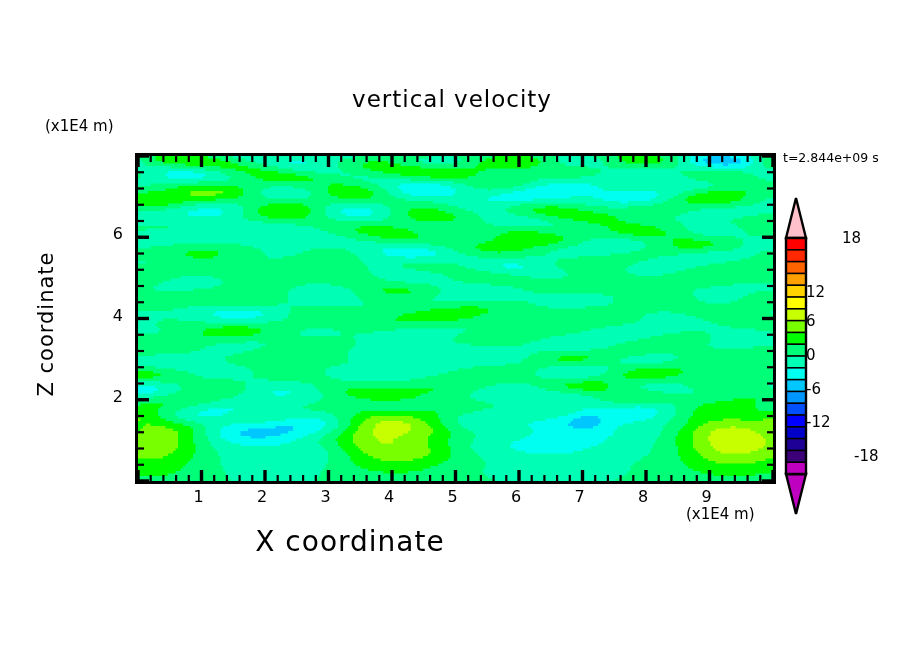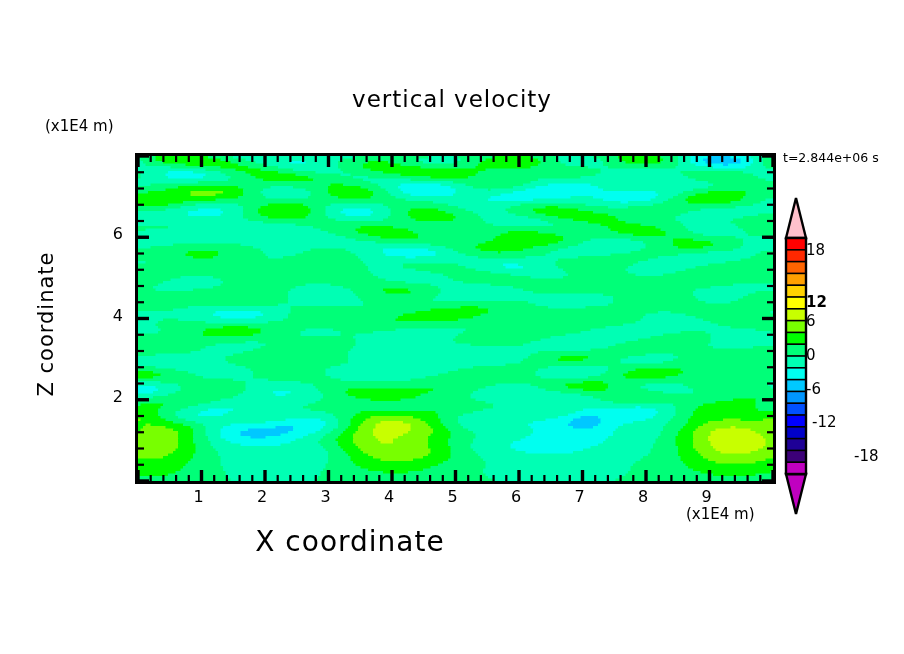--- a/index.html
+++ b/index.html
@@ -20,21 +20,21 @@
   #cbwrap{left:778px;top:196px;width:44px;height:320px;}
   .cb-lab{position:absolute;font-size:15px;left:806px;}
 </style>
 </head>
 <body>
 
 <div class="abs" id="title">vertical velocity</div>
 
 <div class="abs" id="zunit">(x1E4 m)</div>
 
-<div class="abs" id="tstamp">t=2.844e+06 s</div>
+<div class="abs" id="tstamp">t=2.844e+09 s</div>
 
 <div class="abs" id="plotwrap">
   <svg id="field" width="635" height="325" viewBox="0 0 635 325">
       <rect x="0.00" y="0.00" width="18.10" height="3.10" fill="#00FF78"></rect>
       <rect x="17.50" y="0.00" width="53.10" height="3.10" fill="#00FF00"></rect>
       <rect x="70.00" y="0.00" width="25.60" height="3.10" fill="#00FF78"></rect>
       <rect x="95.00" y="0.00" width="123.10" height="3.10" fill="#00FFB4"></rect>
       <rect x="217.50" y="0.00" width="73.10" height="3.10" fill="#00FF78"></rect>
       <rect x="290.00" y="0.00" width="30.60" height="3.10" fill="#00FFB4"></rect>
       <rect x="320.00" y="0.00" width="35.60" height="3.10" fill="#00FF78"></rect>
@@ -1670,20 +1670,20 @@
       <rect x="8" y="207.20" width="20" height="12.20" fill="#0050FF" stroke="#000" stroke-width="1.6"></rect>
       <rect x="8" y="219.00" width="20" height="12.20" fill="#0000FF" stroke="#000" stroke-width="1.6"></rect>
       <rect x="8" y="230.80" width="20" height="12.20" fill="#0000C8" stroke="#000" stroke-width="1.6"></rect>
       <rect x="8" y="242.60" width="20" height="12.20" fill="#1E0096" stroke="#000" stroke-width="1.6"></rect>
       <rect x="8" y="254.40" width="20" height="12.20" fill="#3C0078" stroke="#000" stroke-width="1.6"></rect>
       <rect x="8" y="266.20" width="20" height="12.20" fill="#C000C0" stroke="#000" stroke-width="1.6"></rect>
       <rect x="8" y="42" width="20" height="236" fill="none" stroke="#000" stroke-width="2.4"></rect>
     </svg>
 </div>
 <div id="cblabels">
-    <div class="cb-lab abs" style="top: 241px;">18</div>
-    <div class="cb-lab abs" style="top: 293px; font-weight: bold;">12</div>
+    <div class="cb-lab abs" style="top: 229px; margin-left: 36px;">18</div>
+    <div class="cb-lab abs" style="top: 283px;">12</div>
     <div class="cb-lab abs" style="top: 312.286px;">6</div>
     <div class="cb-lab abs" style="top: 346px;">0</div>
     <div class="cb-lab abs" style="top: 379.714px;">-6</div>
-    <div class="cb-lab abs" style="top: 413.429px; padding-left: 6px;">-12</div>
+    <div class="cb-lab abs" style="top: 413.429px;">-12</div>
     <div class="cb-lab abs" style="top: 447.143px; padding-left: 48px;">-18</div>
   </div>
 
 </body></html>

